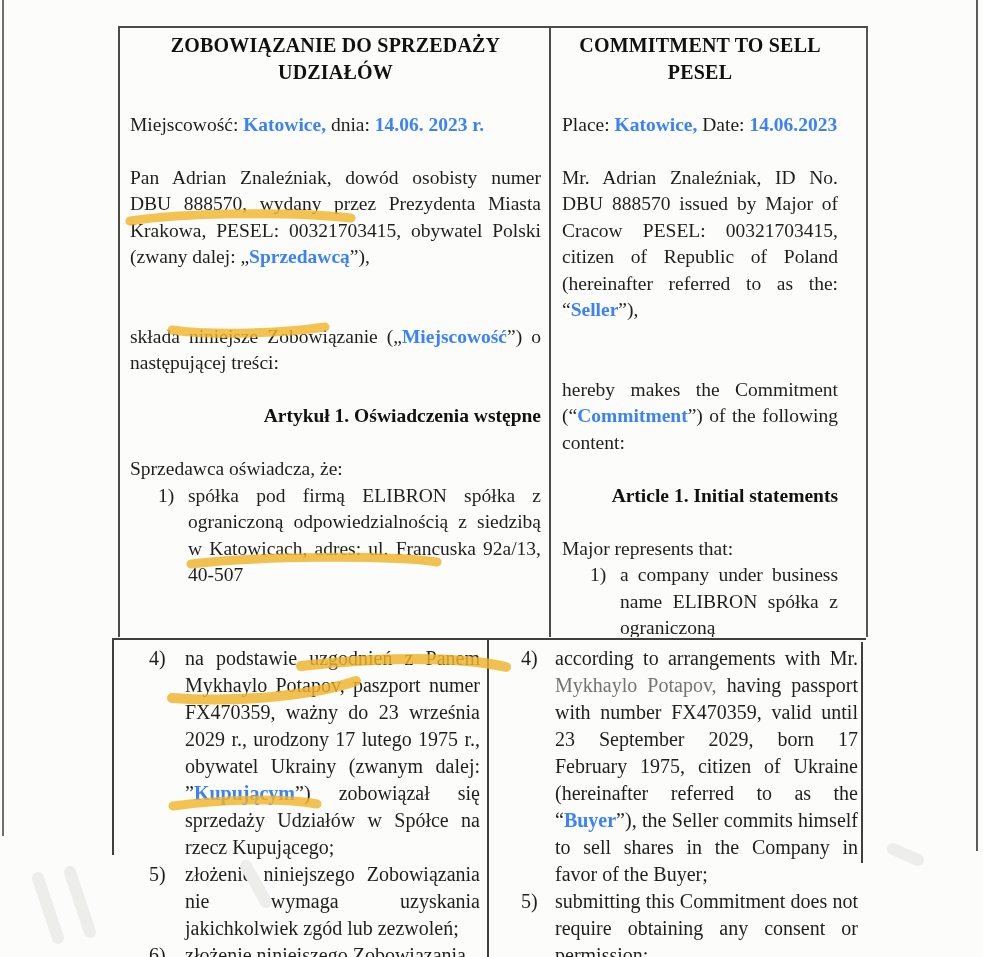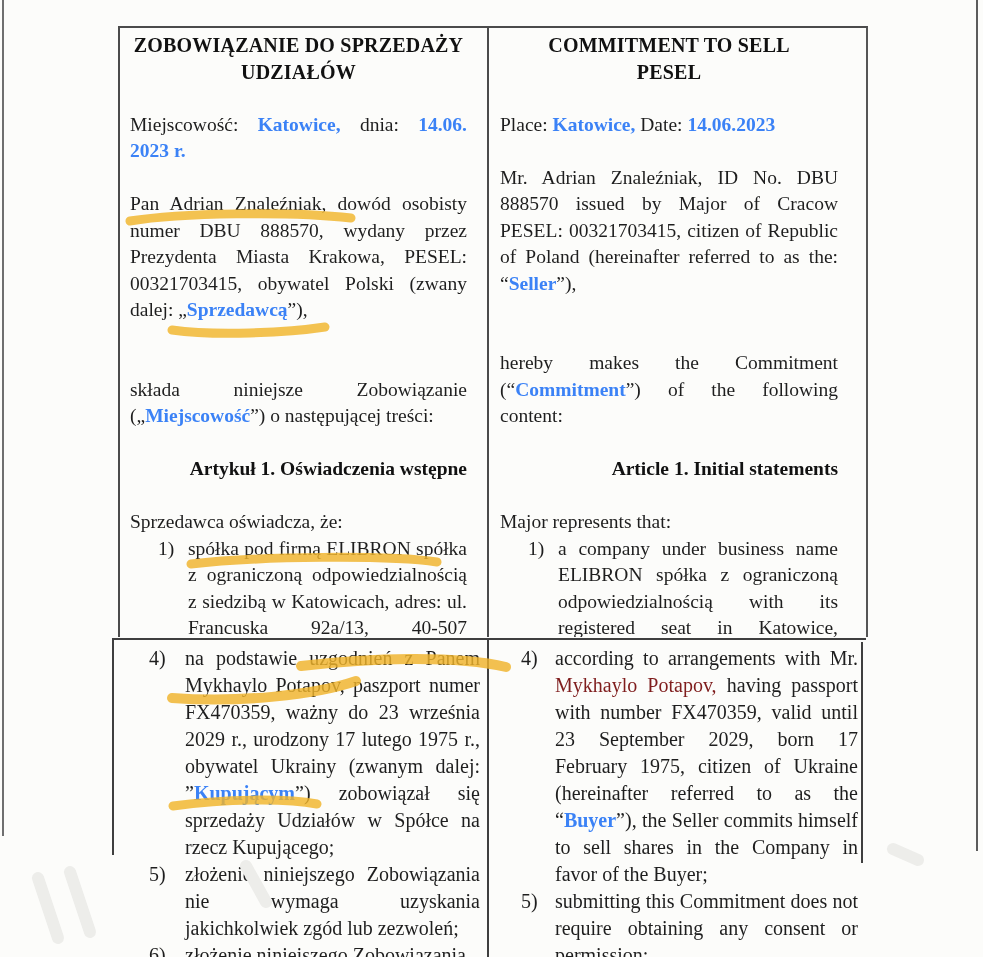--- a/index.html
+++ b/index.html
@@ -14,28 +14,28 @@
   .edge.right{left:976px;top:0;width:2px;height:851px;background:#5c5c5c;}
 
   
   .toptable{
     position:absolute;left:118px;top:26px;width:750px;height:611px;
     box-sizing:border-box;
     border-top:2px solid #4b4b4b;border-left:2px solid #4b4b4b;border-right:2px solid #555;
     display:flex;overflow:hidden;background:#fcfcfa;
   }
   .cell{box-sizing:border-box;overflow:hidden;font-size:19.5px;line-height:26.5px;text-align:justify;}
-  .cell.l{width:367px;padding:4px 20px 0 10px;font-family:Liberation Serif, serif;}
+  .cell.l{width:429px;padding:4px 8px 0 10px;font-family:Liberation Serif, serif;}
   .cell.r{flex:1;border-left:2px solid #4b4b4b;padding:4px 28px 0 11px;}
   .doc-title{font-weight:bold;text-align:center;font-size:20px;letter-spacing:.2px;color:#111;}
   .art{font-weight:bold;text-align:right;color:#111;}
   .g1{height:26.5px;} .g2{height:53px;}
   .para{text-align:justify;}
   .b{font-weight:bold;color:#3b82f6;}
-  .g{color:#7f1d1d;}
+  .g{color:#737373;}
   .item{display:flex;}
   .item .n{flex:0 0 30px;margin-left:28px;}
   .item .t{flex:1;text-align:justify;}
   .cutoff .t{text-align-last:justify;}
 
   
   .bbox{
     position:absolute;left:113px;top:639px;width:753px;height:318px;
     background:#fcfcfa;display:flex;overflow:hidden;z-index:2;
   }

